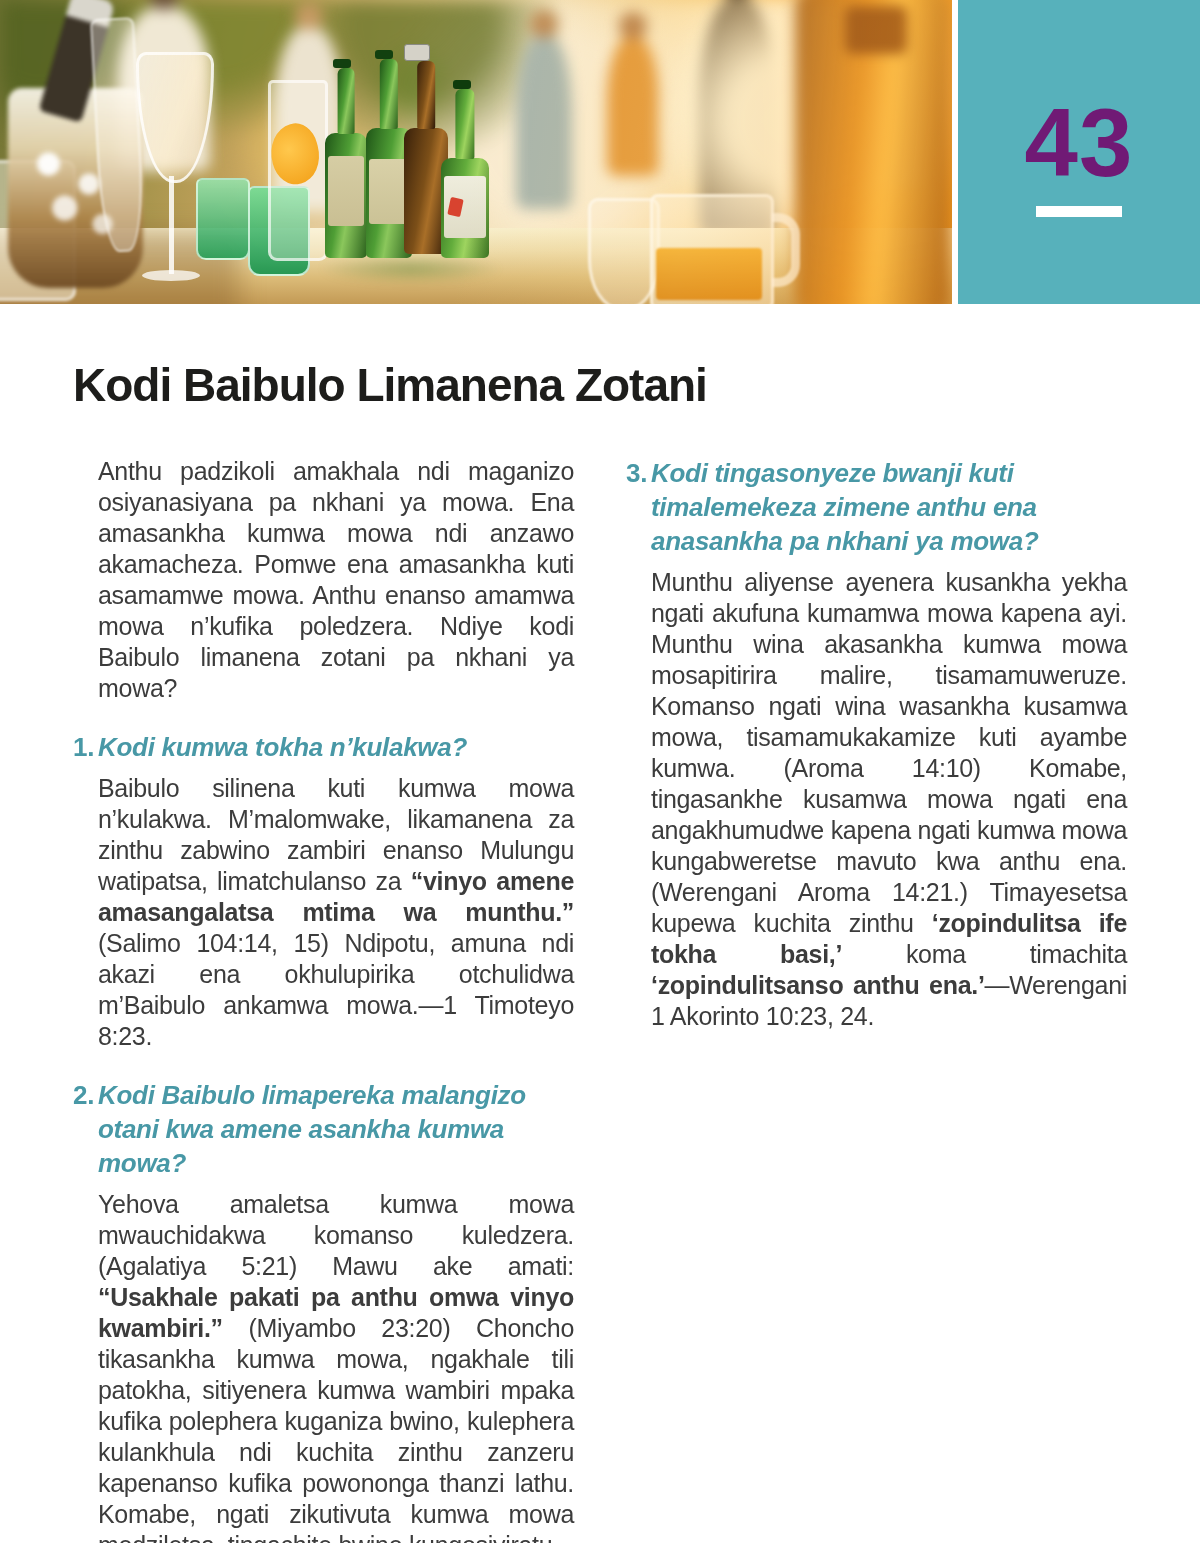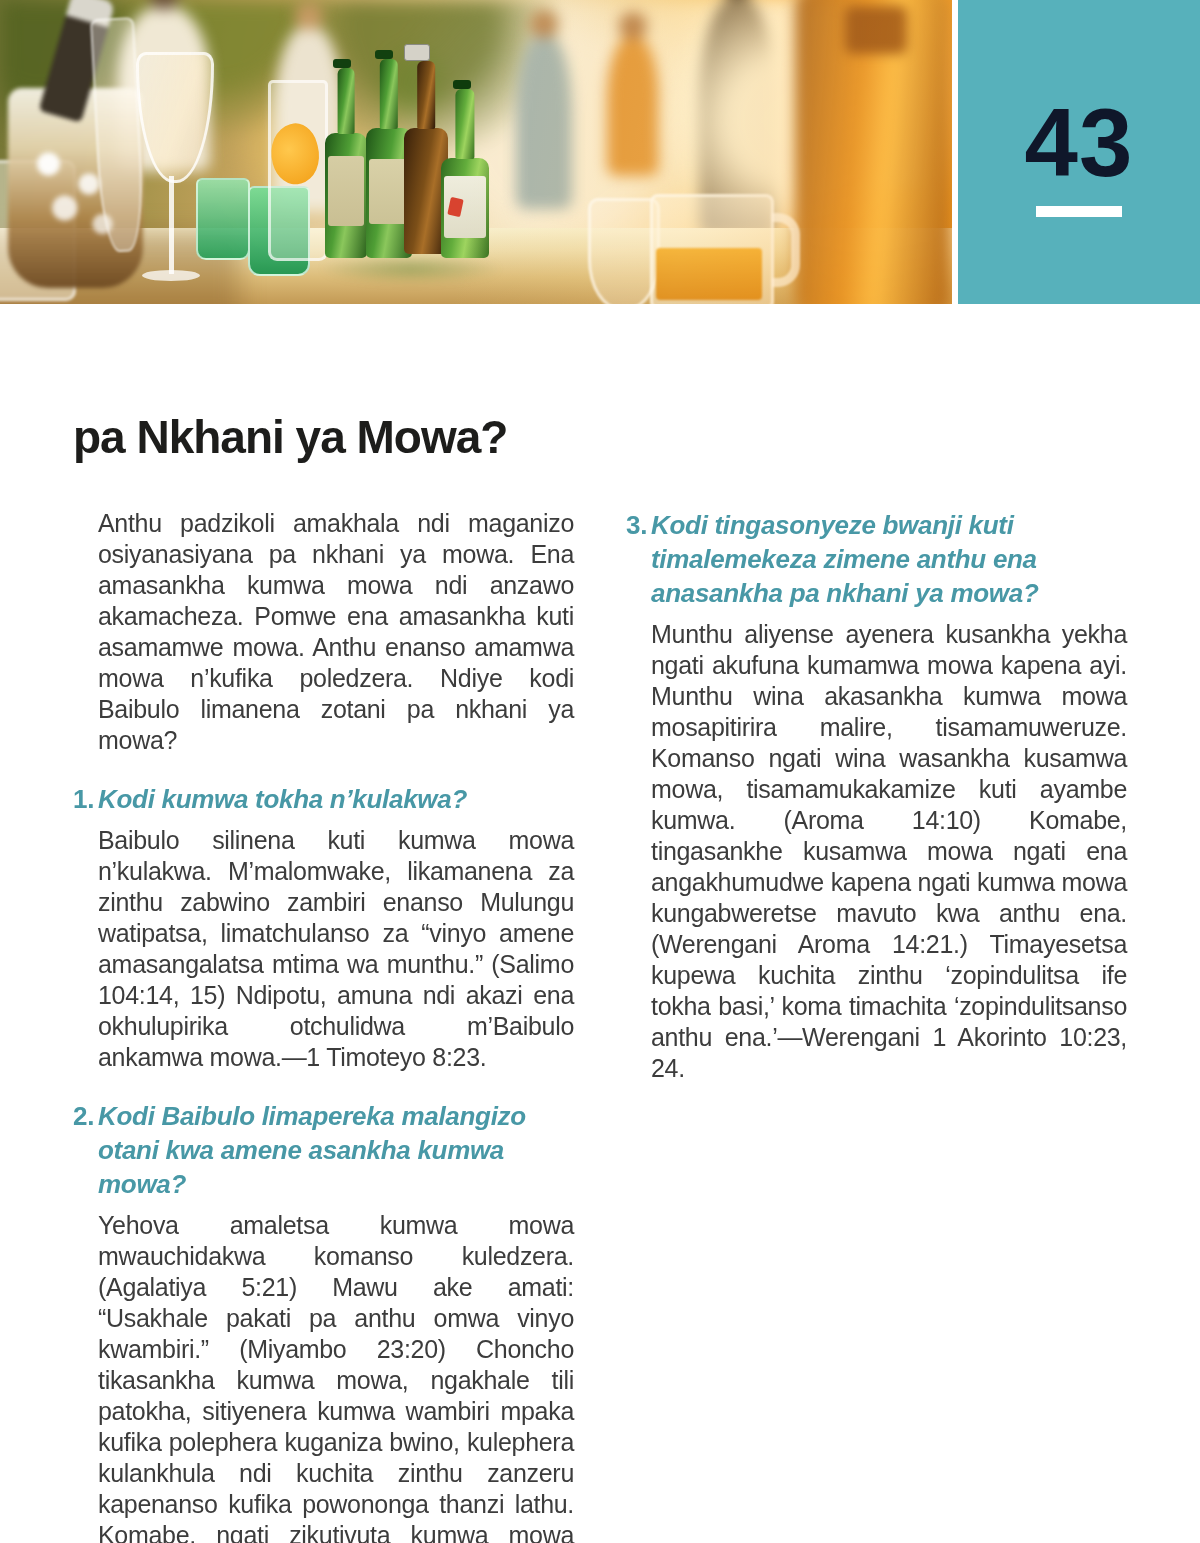--- a/index.html
+++ b/index.html
@@ -81,31 +81,31 @@
   .b-green-front{background:linear-gradient(100deg,#2f6b1f,#63ad3c 40%,#9ed45f 60%,#35701f);}
   .b-brown{background:linear-gradient(100deg,#38200a,#7c4f18 45%,#a96f28 60%,#2c1806);}
   .cap{border-radius:3px;}
   .ph-bshadow{left:318px;top:254px;width:185px;height:30px;filter:blur(4px);
     background:radial-gradient(ellipse, rgba(70,120,40,.4), transparent 70%);}
   .ph-redspot{left:449px;top:198px;width:13px;height:18px;background:#d8432f;border-radius:2px;transform:rotate(12deg);}
   .ph-flare{inset:0;background:linear-gradient(100deg, transparent 50%, rgba(255,214,130,.22) 72%, rgba(250,160,40,.38) 100%);}
 
   .badge{margin-left:6px;flex:1;background:var(--badge-teal);display:flex;flex-direction:column;
     align-items:center;justify-content:center;padding-top:8px;}
-  .badge-number{color:#0f172a;font-size:96px;font-weight:bold;line-height:1;letter-spacing:1px;}
+  .badge-number{color:#701a75;font-size:96px;font-weight:bold;line-height:1;letter-spacing:1px;}
   .badge-underline{width:86px;height:11px;background:#fff;margin-top:15px;}
 
   
   .title{margin:55px 73px 0 73px;font-size:46px;line-height:52px;font-weight:bold;
     color:var(--title-color);letter-spacing:-1px;}
   .columns{display:flex;gap:52px;margin:45px 73px 0 73px;}
   .col{flex:1;min-width:0;}
   .body-p{margin:0 0 0 25px;text-align:justify;font-size:25px;line-height:31px;
     color:var(--body-text);letter-spacing:-0.3px;}
-  .body-p .bold{font-weight:normal;}
+  .body-p .bold{font-weight:bold;}
   .q-head{display:flex;margin:26px 0 9px 0;font-size:26px;line-height:34px;font-weight:bold;
     color:var(--heading-teal);letter-spacing:-0.3px;}
   .q-num{width:25px;flex:none;}
   .q-text{flex:1;font-style:italic;}
   .col > :first-child{margin-top:0;}
 </style>
 </head>
 <body>
 
 <div class="page">
@@ -151,21 +151,21 @@
       <div class="ph-flare"></div>
     </div>
     <div class="badge">
       <div class="badge-number">43</div>
       <div class="badge-underline"></div>
     </div>
   </div>
 
   <div style="height:304px;"></div>
 
-  <h1 class="title"><br><span>pa Nkhani ya Mowa?</span></h1>
+  <h1 class="title"><span>Kodi Baibulo Limanena Zotani</span><br></h1>
 
   <div class="columns">
 
     <div class="col">
       <p class="body-p"><span>Anthu padzikoli amakhala ndi maganizo osiyanasiyana pa nkhani ya mowa. Ena amasankha kumwa mowa ndi anzawo akamacheza. Pomwe ena amasankha kuti asamamwe mowa. Anthu enanso amamwa mowa n’kufika poledzera. Ndiye kodi Baibulo limanena zotani pa nkhani ya mowa?</span></p>
 
       <div class="q-head">
         <span class="q-num">1.</span>
         <span class="q-text">Kodi kumwa tokha n’kulakwa?</span>
       </div>

